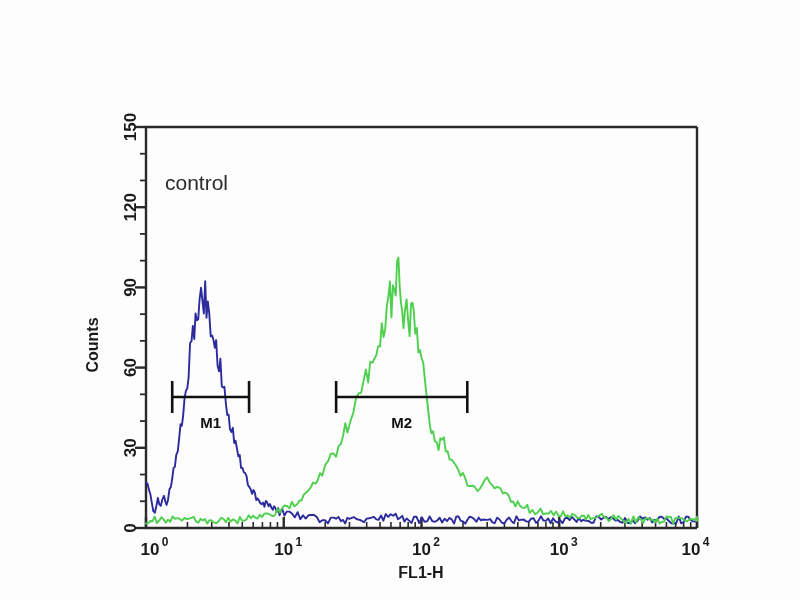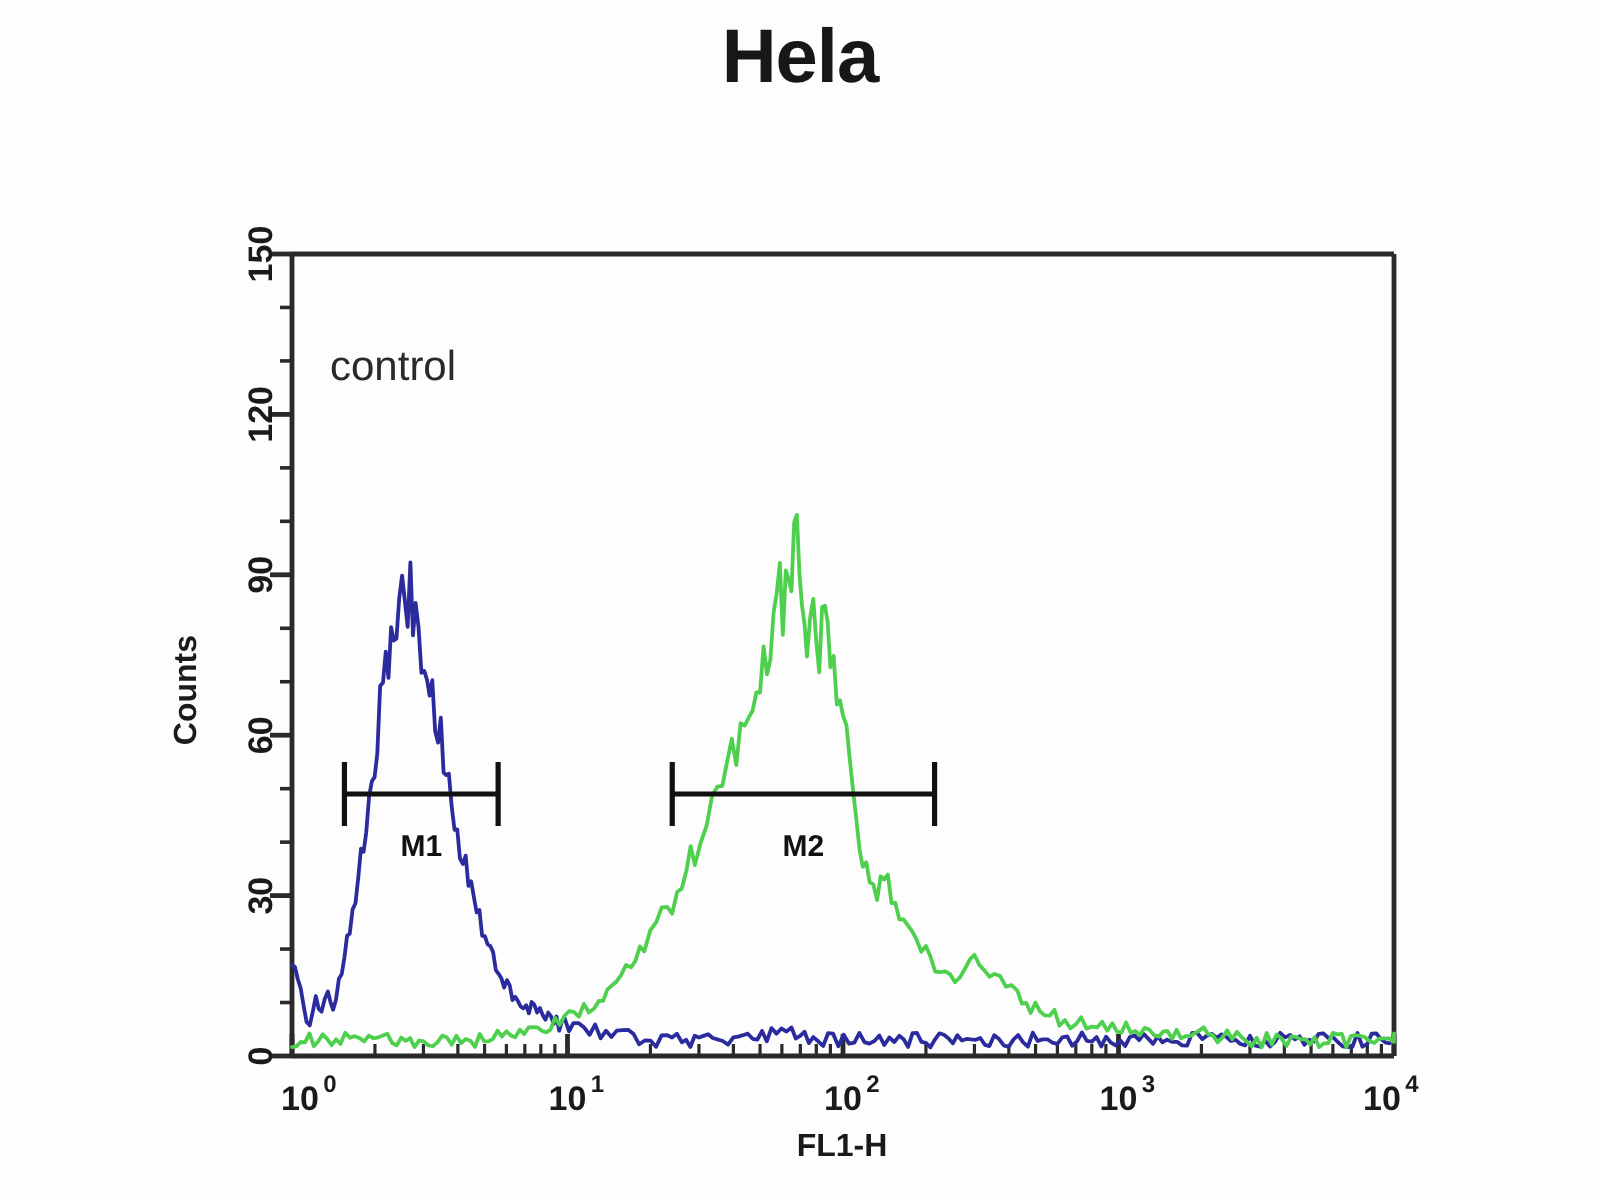--- a/index.html
+++ b/index.html
@@ -66,21 +66,20 @@
     font-weight: bold;
     font-size: 12px;
     fill: #1a1a1a;
   }
 </style>
 </head>
 <body>
 
 <div id="figure">
 
-  <div id="chart-title">Hela</div>
 
   <svg id="plot-svg" width="800" height="600">
 
     <g>
       <line x1="146" y1="127" x2="697" y2="127" stroke="#2a2a2a" stroke-width="2.4"></line>
       <line x1="697" y1="127" x2="697" y2="528" stroke="#2a2a2a" stroke-width="2.4"></line>
       <line x1="146" y1="127" x2="146" y2="528" stroke="#2a2a2a" stroke-width="2.4"></line>
       <line x1="146" y1="528" x2="697" y2="528" stroke="#2a2a2a" stroke-width="2.4"></line>
     </g>
 

